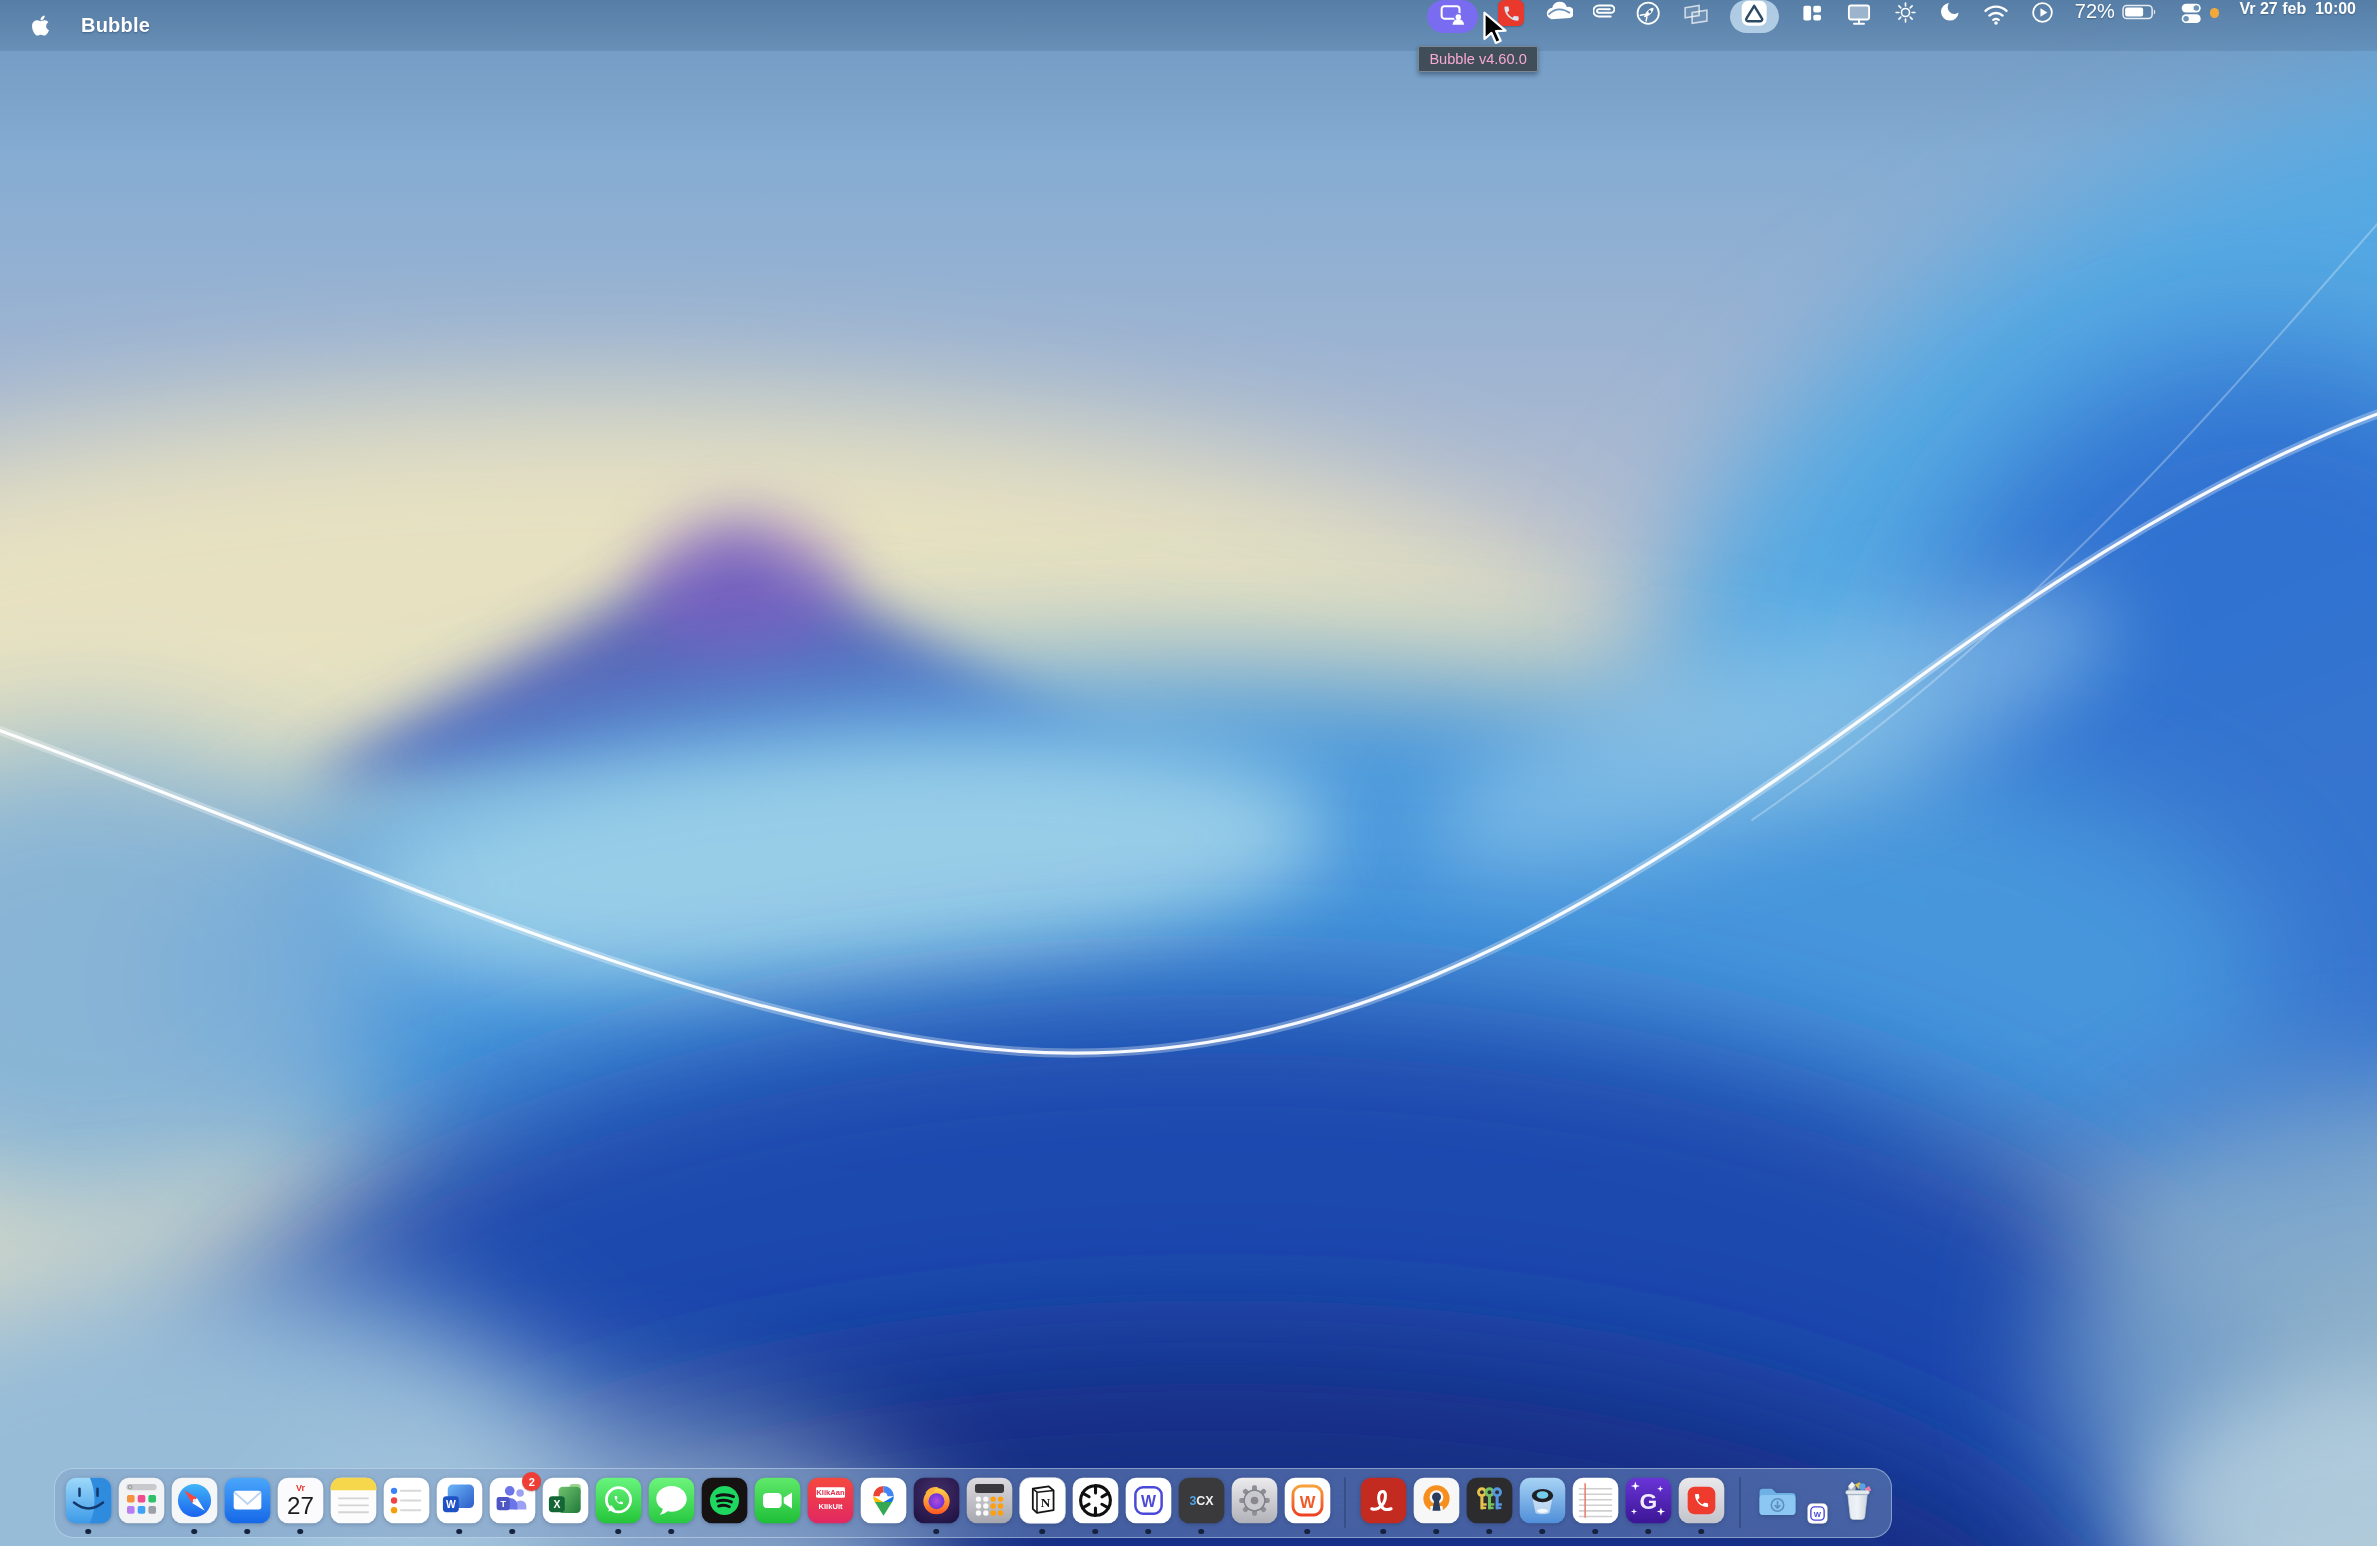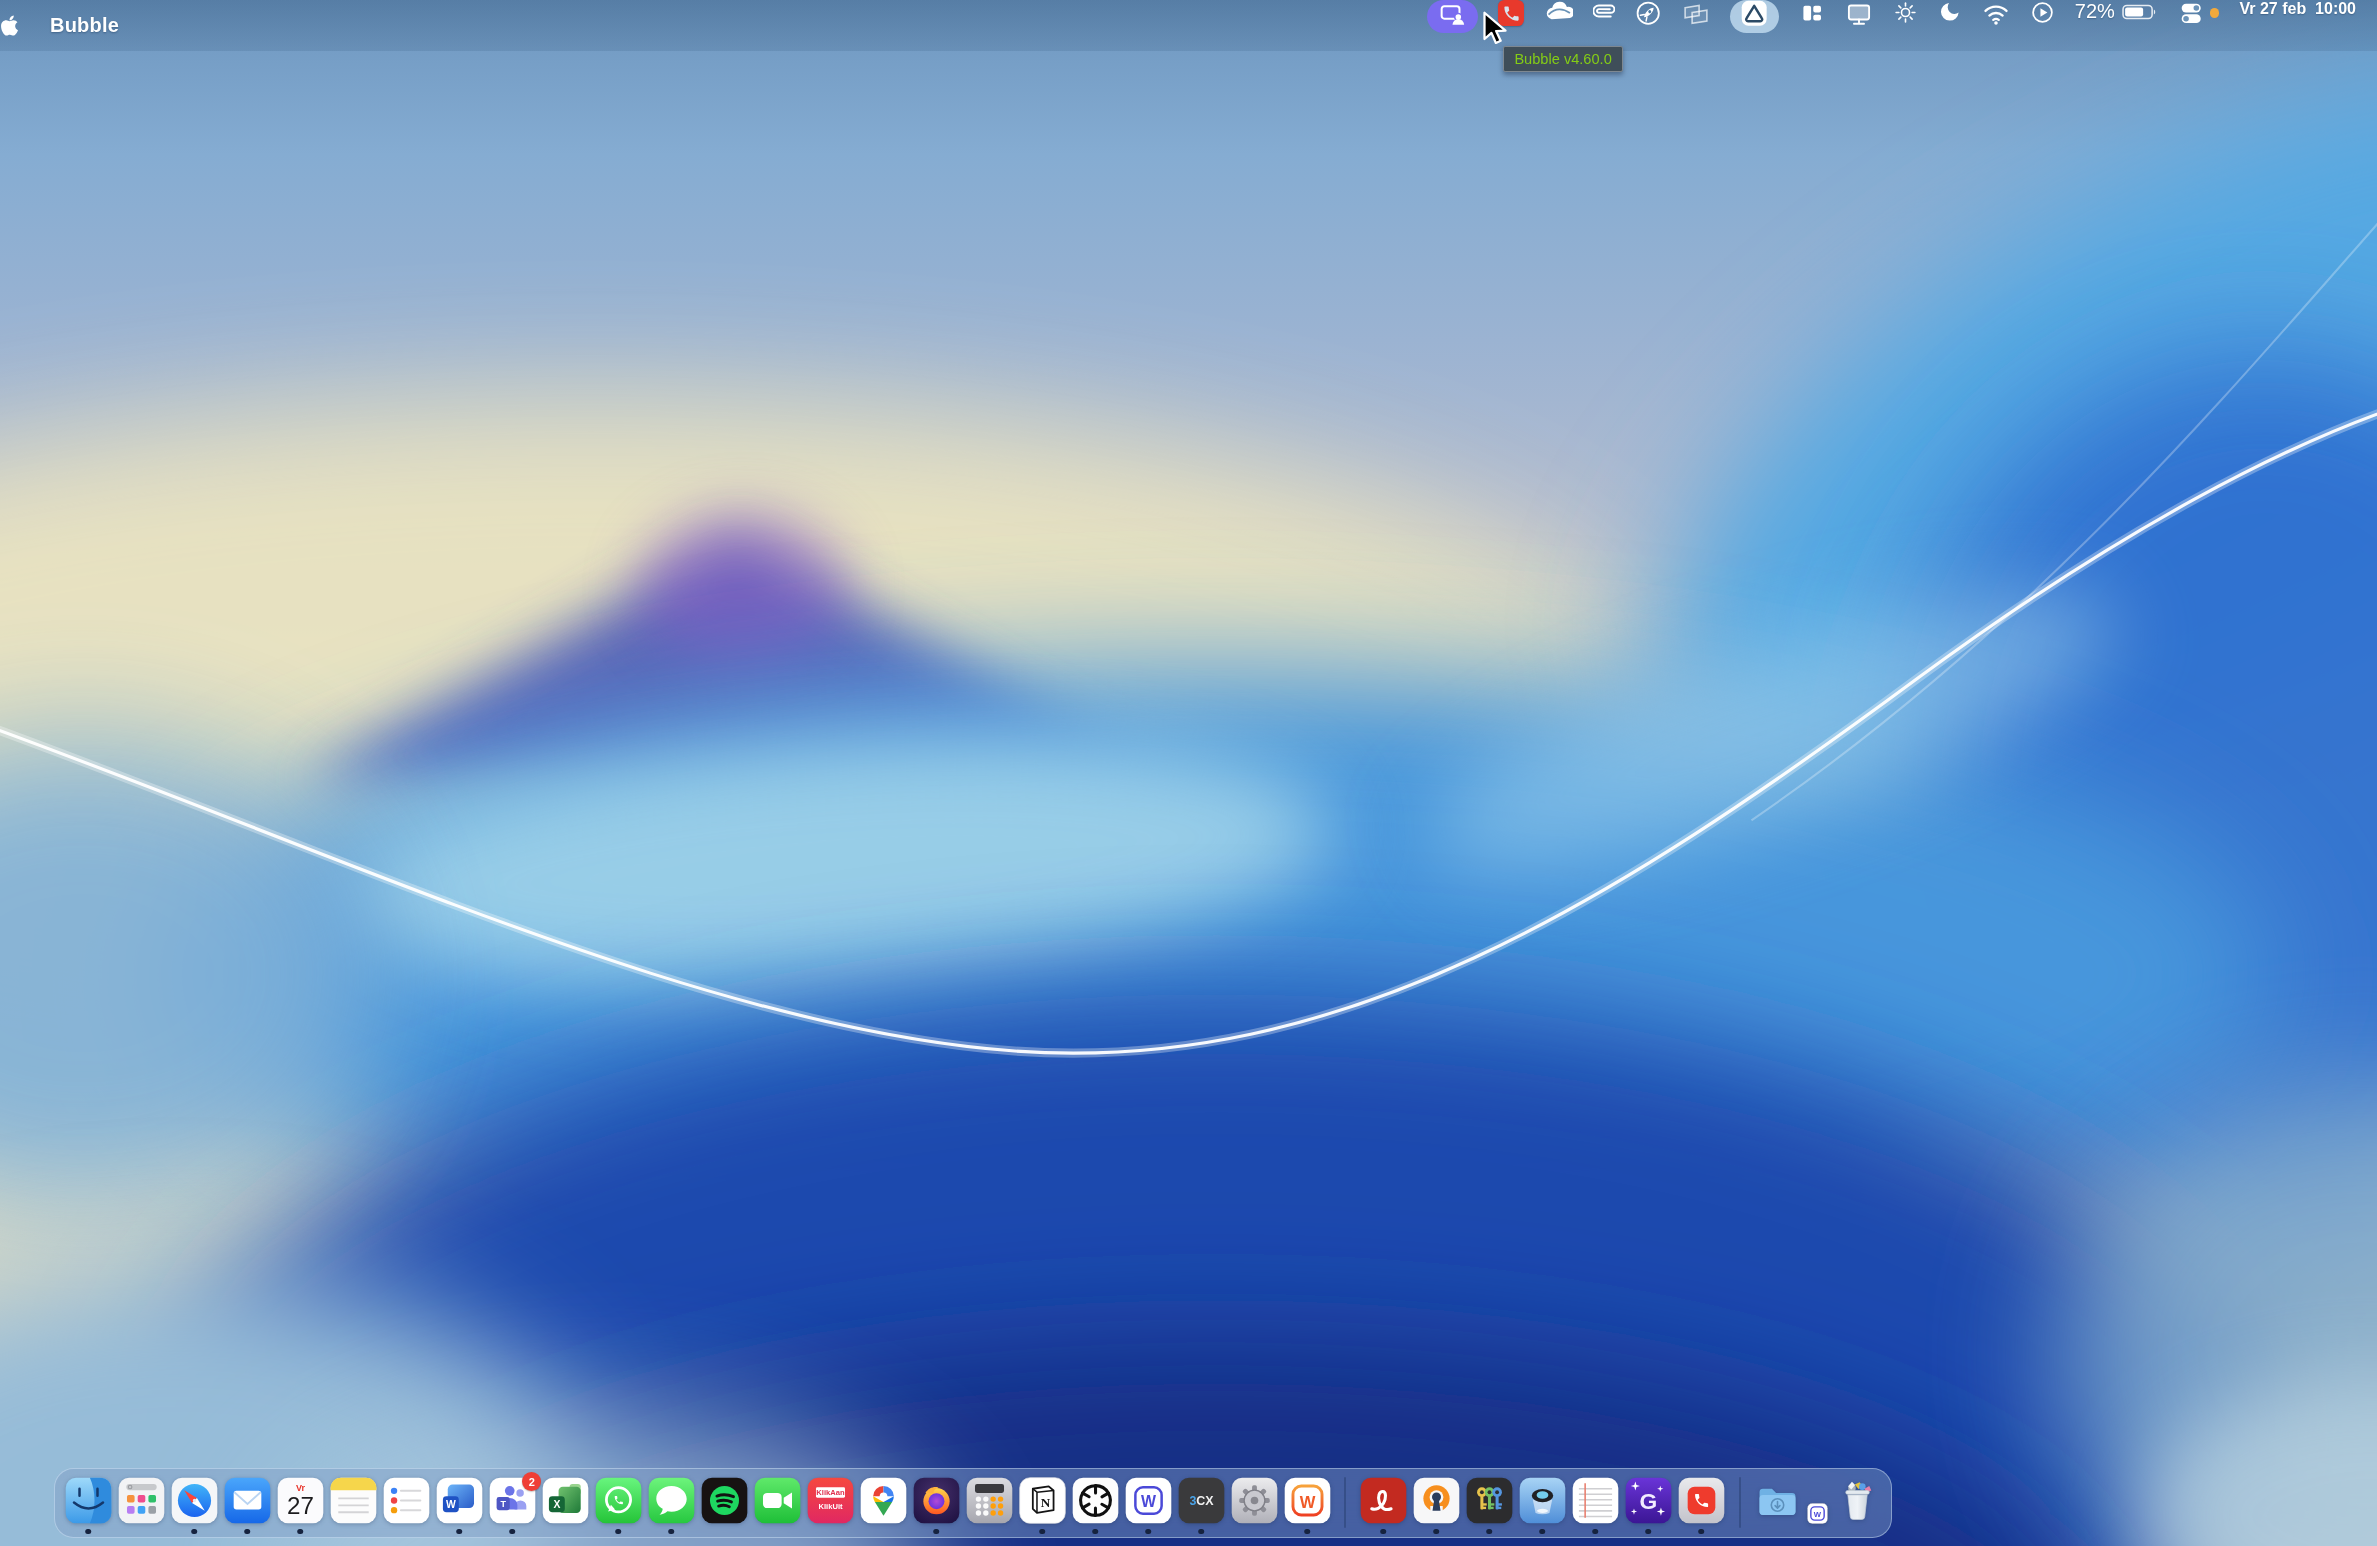--- a/index.html
+++ b/index.html
@@ -10,42 +10,42 @@
   .wallpaper { position:absolute; inset:0; z-index:0; }
   .wallpaper svg { display:block; }
 
   
   .menubar {
     position:absolute; top:0; left:0; width:100%; height:51px; z-index:30;
     display:flex; align-items:center; justify-content:space-between;
     background:linear-gradient(180deg, rgba(50,86,124,.38), rgba(60,96,134,.22));
     color:#fff;
   }
-  .menubar-left { display:flex; align-items:center; gap:31px; }
+  .menubar-left { display:flex; align-items:center; gap:31px; padding-left:31px; }
   .apple-logo { width:19px; height:23px; display:flex; }
   .app-name { font-size:20px; font-weight:700; letter-spacing:0.2px; text-shadow:0 0.7px 2.1px rgba(0,30,60,.35); }
   .menubar-right { display:flex; align-items:center; gap:20px; padding-right:21px; }
   .status-item { display:flex; align-items:flex-start; justify-content:center; height:51px; cursor:default; }
   .pill-purple { background:var(--accent-purple,#7a6cf0); border-radius:16.7px; width:51px; height:33px; }
   .pill-light  { background:rgba(198,224,244,.78); border-radius:16.7px; width:49px; height:33px; }
   .redapp {
     width:26.4px; height:26.4px; border-radius:6.3px; background:var(--bubble-red,#e8392c);
     display:flex; align-items:center; justify-content:center;
     box-shadow:0 0.7px 1.4px rgba(0,20,50,.25);
   }
   .battery-group { display:flex; align-items:center; gap:7px; }
   .battery-text { font-size:20px; font-weight:500; text-shadow:0 0.7px 1.4px rgba(0,30,60,.3); }
   .cc-group { display:flex; align-items:center; gap:5.6px; }
   .orange-dot { width:9.7px; height:9.7px; border-radius:50%; background:var(--indicator-orange,#f2a93b); }
   .clock { font-size:16px; font-weight:700; white-space:pre; text-shadow:0 0.7px 1.4px rgba(0,30,60,.3); }
 
   
   .tooltip {
-    position:absolute; left:1503px; top:46px; z-index:40;
-    background:var(--tooltip-bg,#3f4e59); color:#84cc16;
+    position:absolute; left:1418px; top:46px; z-index:40;
+    background:var(--tooltip-bg,#3f4e59); color:#f9a8d4;
     border:1.4px solid #7e8891; border-radius:2.1px;
     font-size:14.6px; padding:3.5px 10.4px 4.9px 10.4px;
     box-shadow:0 2.1px 5.6px rgba(0,10,30,.35);
   }
 
   
   .cursor { position:absolute; left:1479px; top:11px; z-index:50; width:32px; height:35px; pointer-events:none; }
 
   
   .dock {

